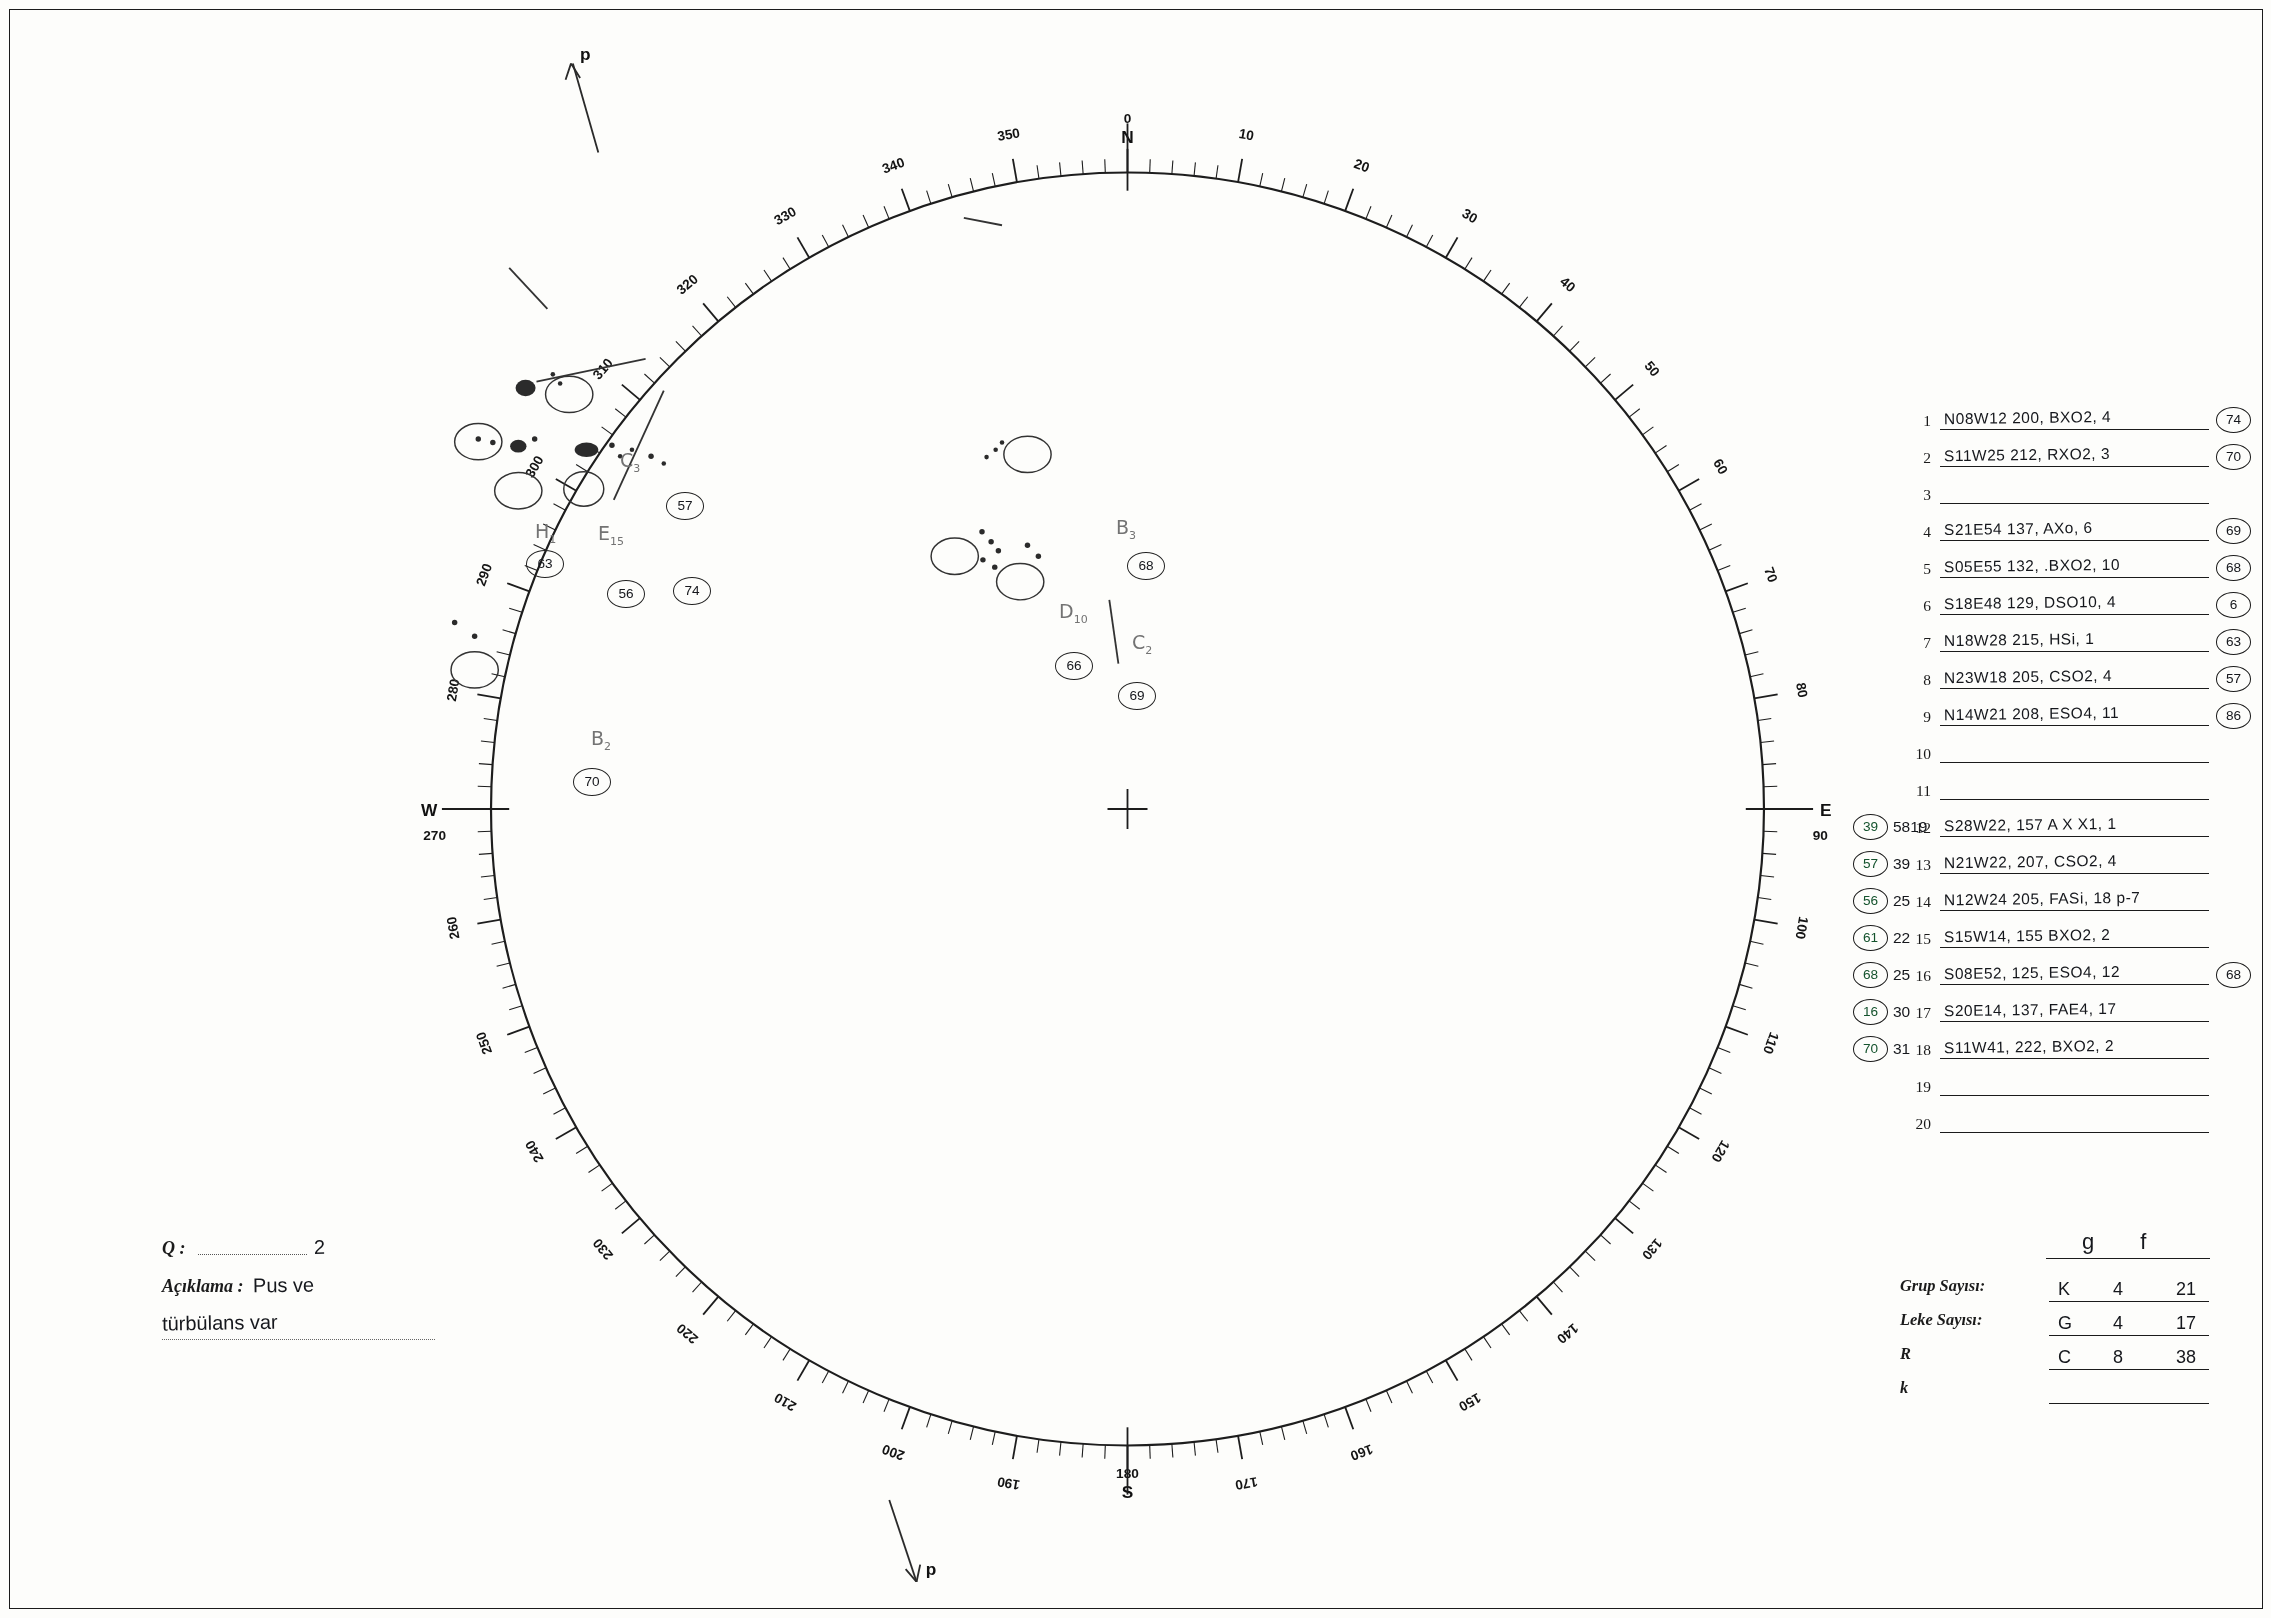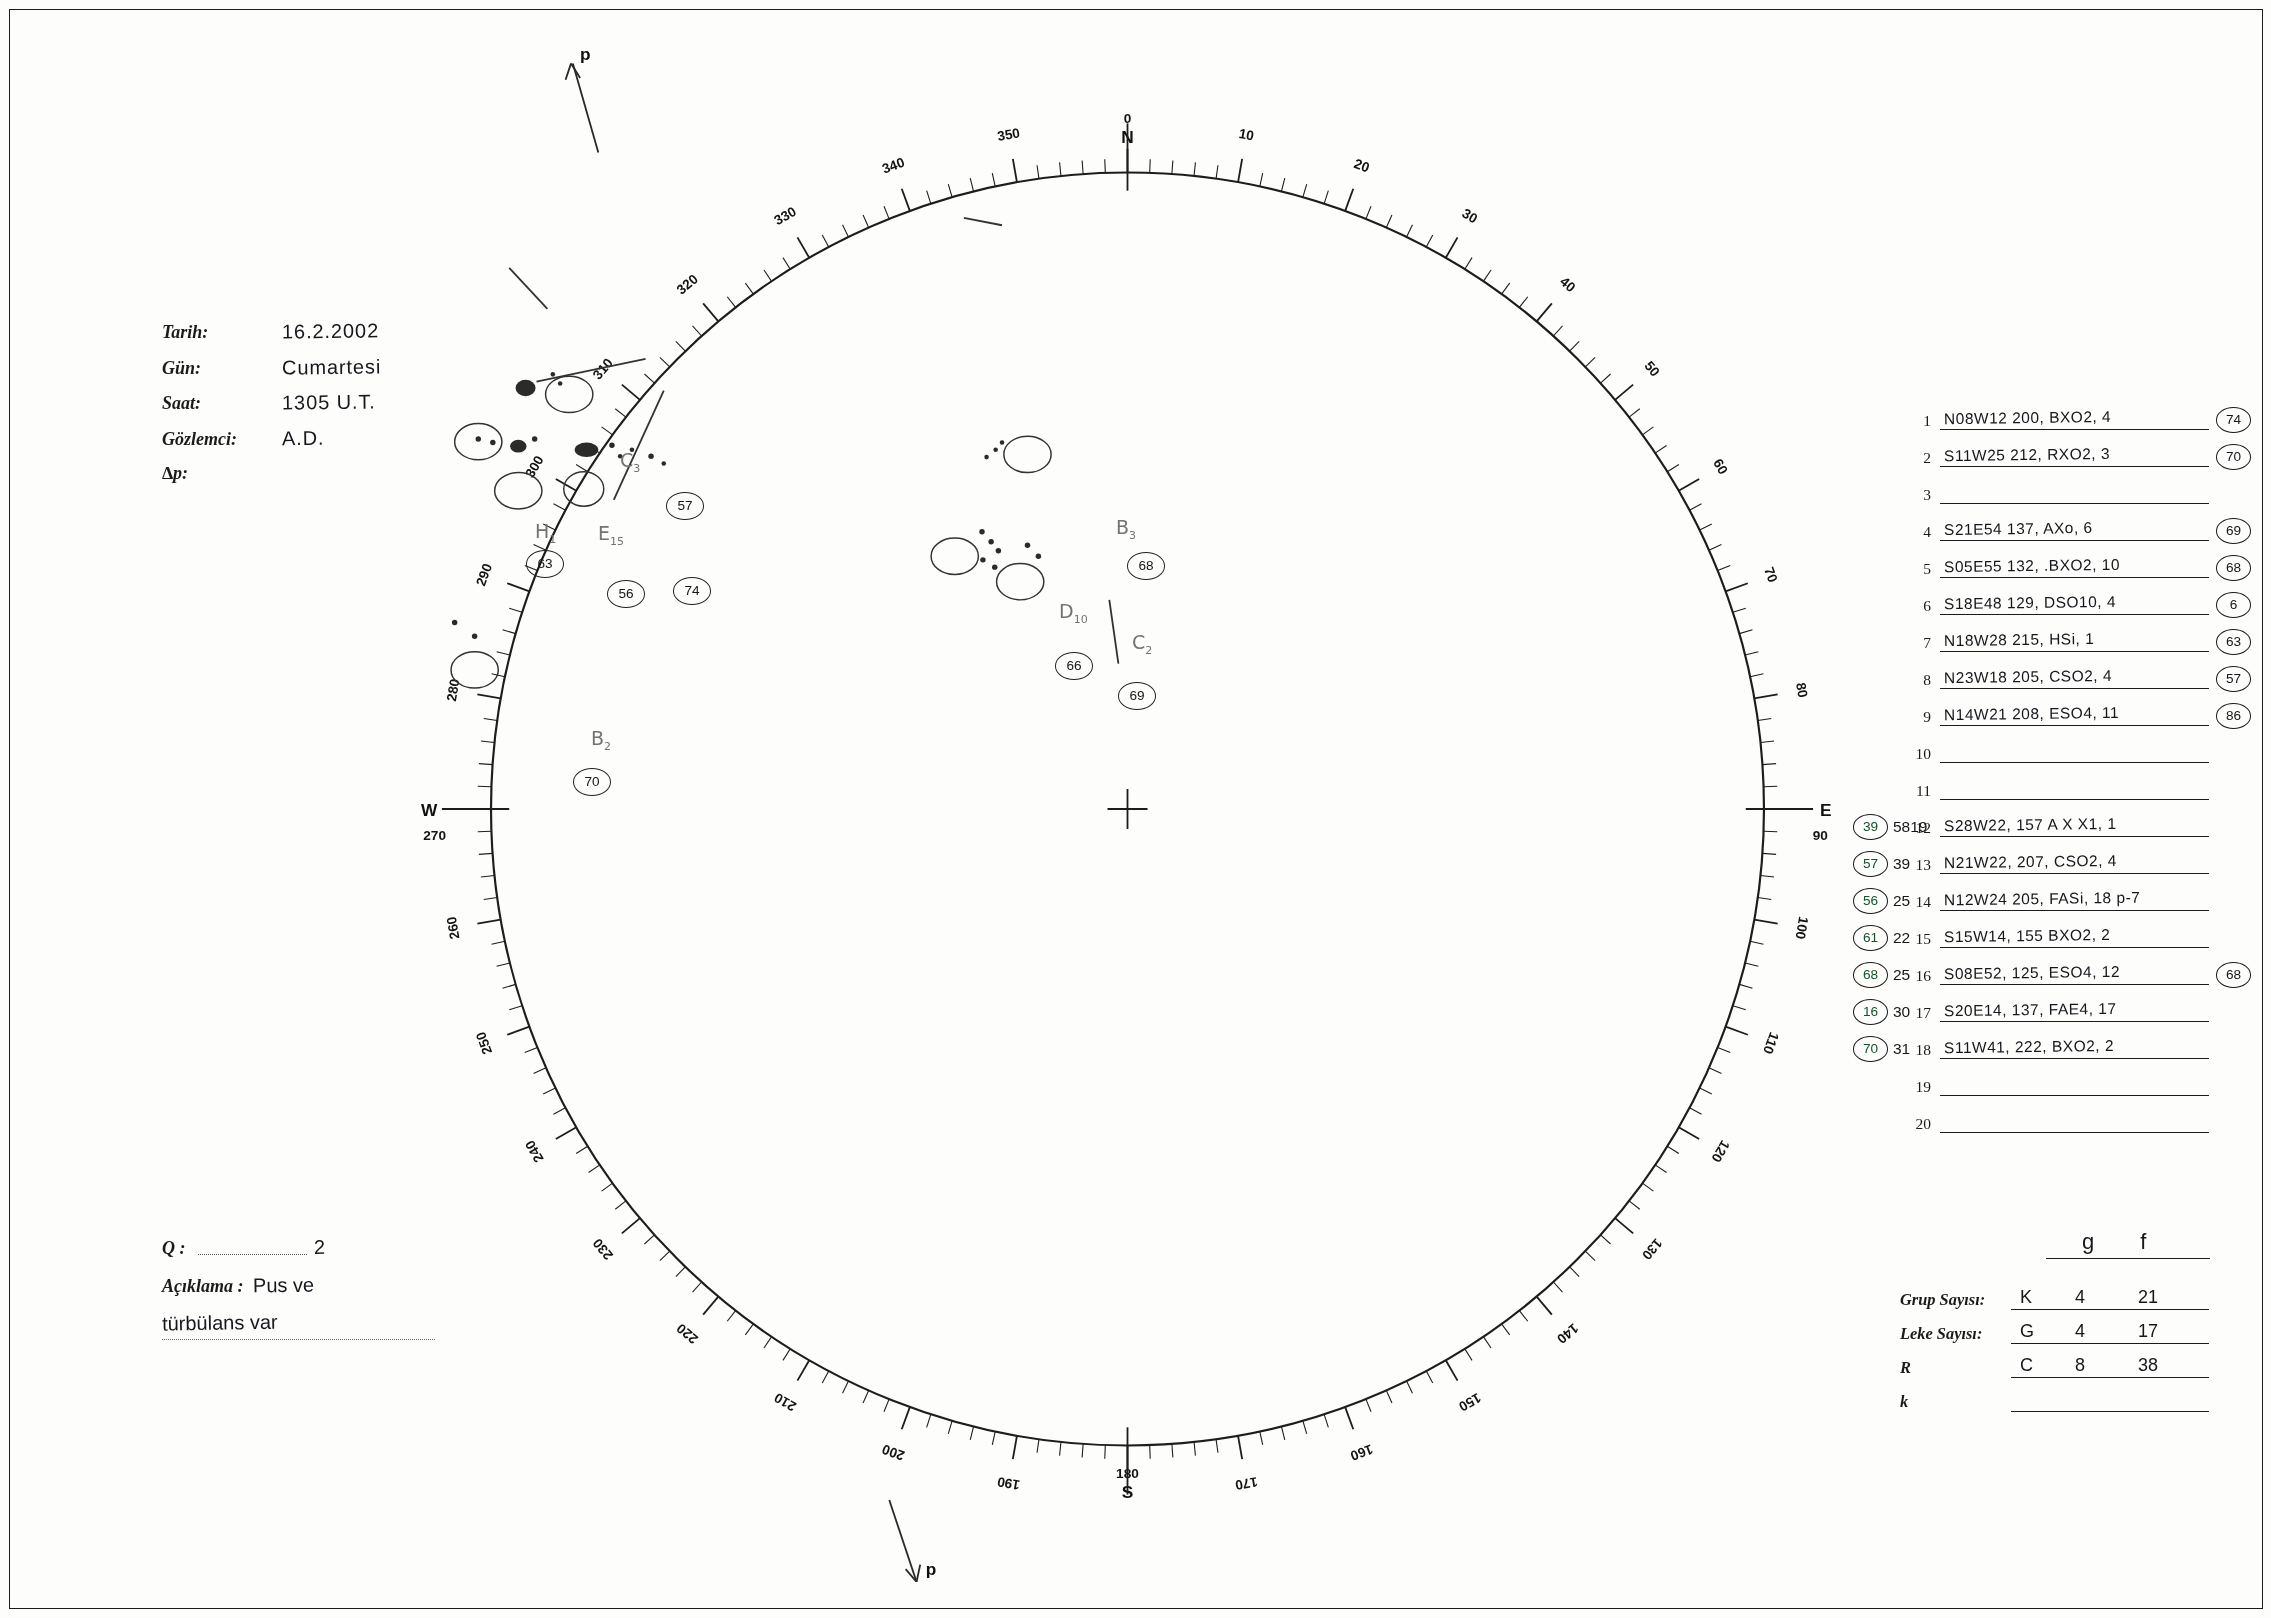--- a/index.html
+++ b/index.html
@@ -123,21 +123,21 @@
     font-size:15.5px;font-family:"Liberation Sans", sans-serif;color:#15171c;
   }
   
   #gf{
     position:absolute;left:2082px;top:1229px;
     font-size:22px;font-family:"Liberation Sans", sans-serif;color:#15171c;
     letter-spacing:20px;
   }
   #gf-line{position:absolute;left:2046px;top:1258px;width:164px;border-bottom:1.2px solid #1b1b1b;}
   #totals{position:absolute;left:1900px;top:1276px;width:309px;}
-  .trow{display:flex;align-items:flex-end;height:34px;}
+  .trow{display:flex;height:34px;gap:38px;}
   .tlbl{
     font-style:italic;font-weight:700;font-size:16.4px;color:#1b1b1b;
     width:111px;flex:0 0 111px;
     font-family:"Liberation Serif", serif;
   }
   .tline{flex:1 1 auto;border-bottom:1.2px solid #1b1b1b;height:24.5px;position:relative;}
   .tk{
     position:absolute;left:9px;bottom:0.9px;font-size:18px;
     font-family:"Liberation Sans", sans-serif;color:#15171c;
   }
@@ -155,42 +155,20 @@
     display:flex;align-items:center;justify-content:center;
   }
 </style>
 </head>
 <body>
 
 <div id="page">
   <div id="sheet-border"></div>
 
 
-  <div id="meta">
-    <div class="row">
-      <div class="lbl">Tarih:</div>
-      <div class="val hand">16.2.2002</div>
-    </div>
-    <div class="row">
-      <div class="lbl">Gün:</div>
-      <div class="val hand">Cumartesi</div>
-    </div>
-    <div class="row">
-      <div class="lbl">Saat:</div>
-      <div class="val hand">1305 U.T.</div>
-    </div>
-    <div class="row">
-      <div class="lbl">Gözlemci:</div>
-      <div class="val hand">A.D.</div>
-    </div>
-    <div class="row">
-      <div class="lbl">∆p:</div>
-      <div class="val hand"></div>
-    </div>
-  </div>
 
   <div id="bottomleft">
     <div class="row" id="q-row">
       <div class="lbl">Q :</div>
       <div class="dots"></div>
       <div class="val hand">2</div>
     </div>
     <div class="row">
       <div class="lbl">Açıklama :</div>
       <div class="val hand">Pus ve</div>

